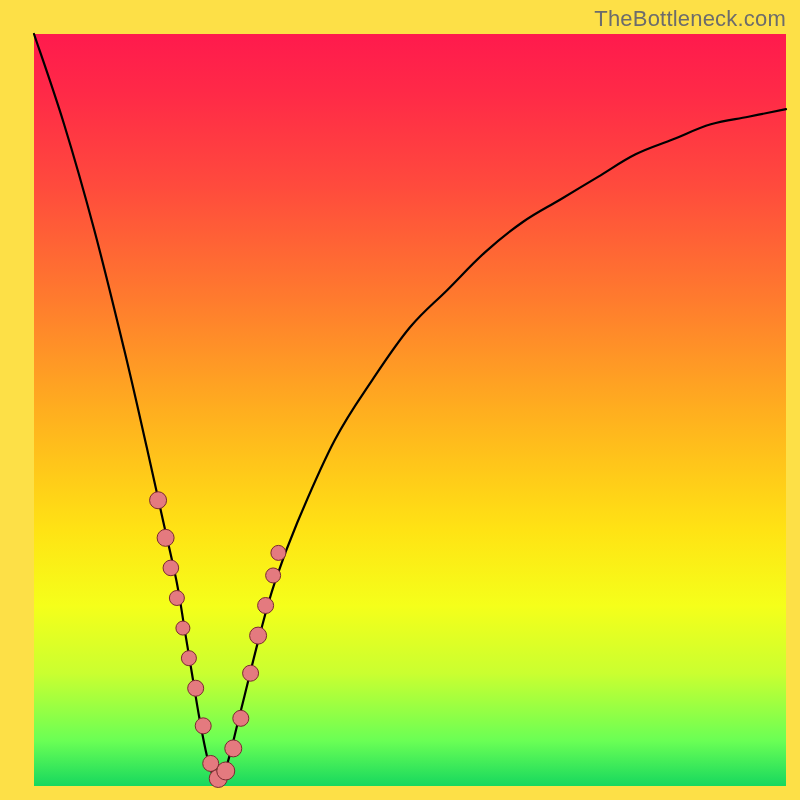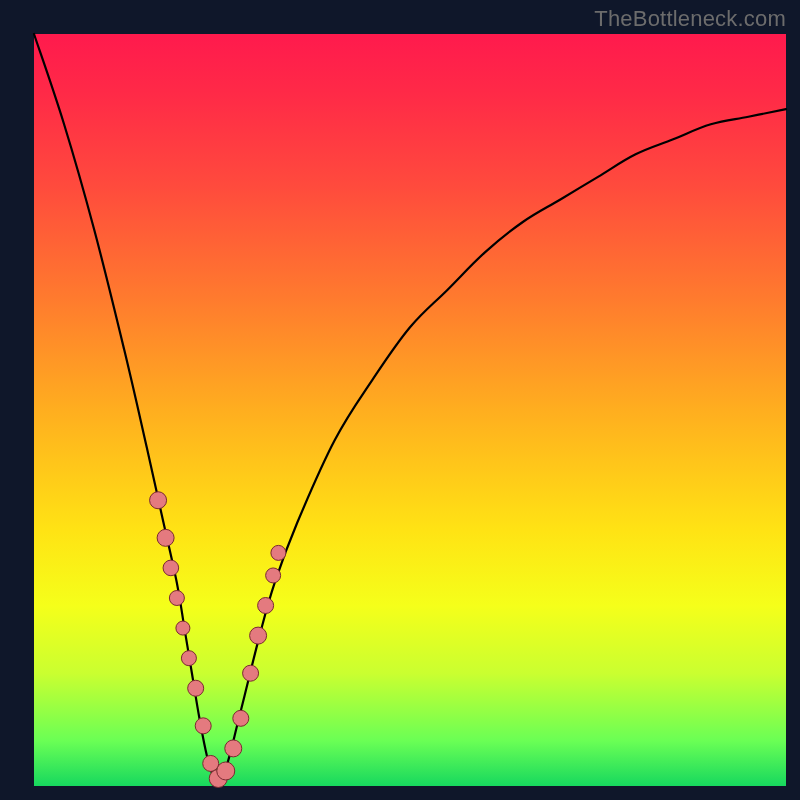--- a/index.html
+++ b/index.html
@@ -8,21 +8,21 @@
     width: 800px;
     height: 800px;
     overflow: hidden;
     background: #000;
     font-family: Arial, Helvetica, sans-serif;
   }
   .frame {
     position: relative;
     width: 800px;
     height: 800px;
-    background: #0f172a;
+    background: #fde047;
   }
   .plot-area {
     position: absolute;
     left: 34px;
     top: 34px;
     width: 752px;
     height: 752px;
     
     background: linear-gradient(
       to bottom,

